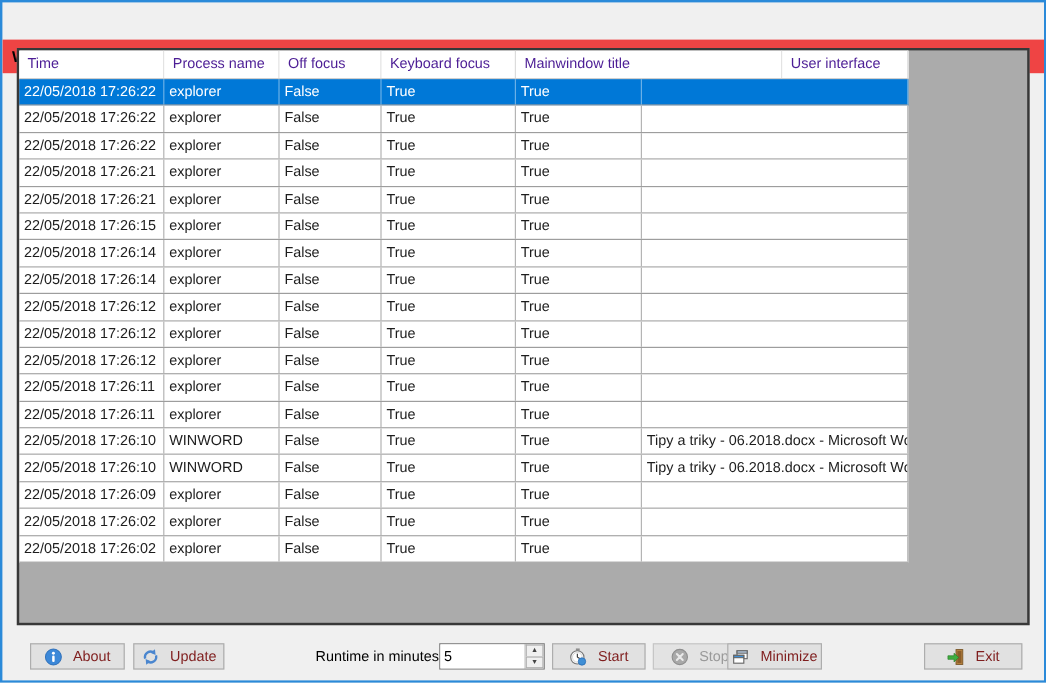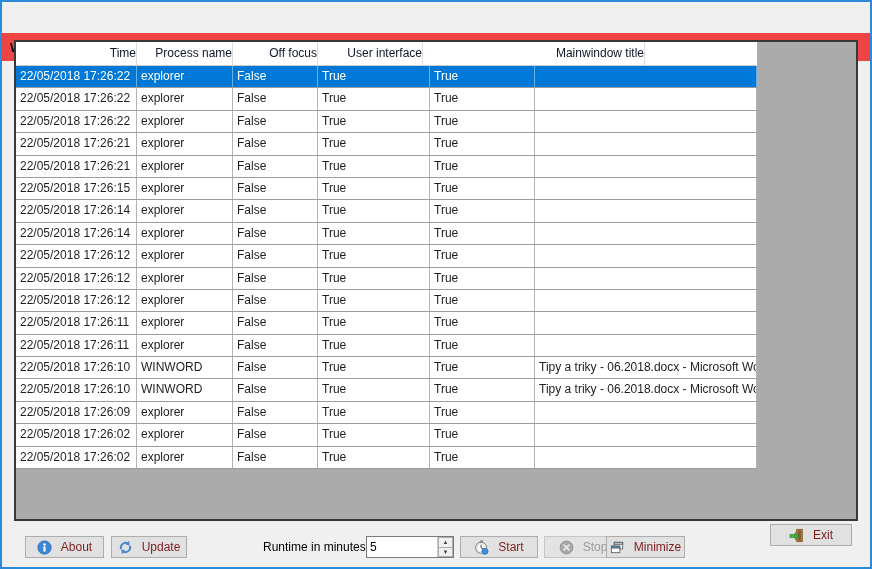--- a/index.html
+++ b/index.html
@@ -25,24 +25,23 @@
   
   .grid-panel{
     position:absolute;left:12px;top:38px;width:844px;height:481px;
     background:var(--panel-gray);
     border:2px solid #383838;
     overflow:hidden;
   }
   .grid-inner{position:absolute;left:0;top:0;width:741px;}
   .thead{display:flex;height:24px;background:#fff;border-bottom:1px solid #cfcfcf;}
   .hcell{
-    height:23px;line-height:23px;font-size:12px;color:#0f172a;
+    height:23px;line-height:23px;font-size:12px;color:#4c1d95;
     padding-left:7px;border-right:1px solid #dcdcdc;overflow:hidden;white-space:nowrap;
     background:#fff;
-    text-align:right;
   }
   .trow{display:flex;height:22.4px;background:#fff;border-bottom:1px solid #9d9d9d;align-items:center;}
   .tcell{
     height:100%;line-height:21.4px;font-size:12px;color:#1d1d1d;
     padding-left:4px;border-right:1px solid #b4b4b4;overflow:hidden;white-space:nowrap;
   }
   .trow.selected{background:var(--selection);}
   .trow.selected .tcell{color:#fff;border-right:1px solid rgba(235,243,250,0.45);}
   .col-0{width:121px;}
   .col-1{width:96px;}
@@ -88,22 +87,23 @@
   <div class="titlebar">
     <span class="title">Window Focus Logger - Adminscope</span>
   </div>
 
   <div class="grid-panel">
     <div class="grid-inner">
       <div class="thead">
           <div class="hcell col-0">Time</div>
           <div class="hcell col-1">Process name</div>
           <div class="hcell col-2">Off focus</div>
+          <div class="hcell col-3">Keyboard focus</div>
+          <div class="hcell col-5">Mainwindow title</div>
           <div class="hcell col-4">User interface</div>
-          <div class="hcell col-5">Mainwindow title</div>
         </div>
       <div class="tbody">
           <div class="trow selected">
             <div class="tcell col-0">22/05/2018 17:26:22</div>
             <div class="tcell col-1">explorer</div>
             <div class="tcell col-2">False</div>
             <div class="tcell col-3">True</div>
             <div class="tcell col-4">True</div>
             <div class="tcell col-5"></div>
           </div>
@@ -309,21 +309,21 @@
       <svg viewBox="0 0 16 16" width="15" height="15">
         <rect x="4.5" y="2.5" width="9" height="7" fill="#ffffff" stroke="#666"></rect>
         <rect x="4.5" y="2.5" width="9" height="2.1" fill="#bcd2ea" stroke="#666"></rect>
         <rect x="1.5" y="6.5" width="9" height="7" fill="#ffffff" stroke="#666"></rect>
         <rect x="1.5" y="6.5" width="9" height="2.1" fill="#3f8fd6" stroke="#666"></rect>
       </svg>
     </span>
     <span>Minimize</span>
   </button>
 
-  <button class="btn" style="left:768px;top:522px;width:82px;">
+  <button class="btn" style="left:768px;top:534px;width:82px;">
     <span class="ic">
       <svg viewBox="0 0 16 16" width="15" height="15">
         <rect x="8.2" y="1.4" width="6" height="13.2" fill="#b5813f" stroke="#7a5526" stroke-width="0.8"></rect>
         <rect x="9.4" y="2.7" width="3.6" height="10.6" fill="#8a5d2a"></rect>
         <path d="M1 6.9 h5.4 V4.6 l4.2 3.9 -4.2 3.9 V10.1 H1 Z" fill="#3fae3f" stroke="#2c7f2c" stroke-width="0.6"></path>
       </svg>
     </span>
     <span>Exit</span>
   </button>
 

